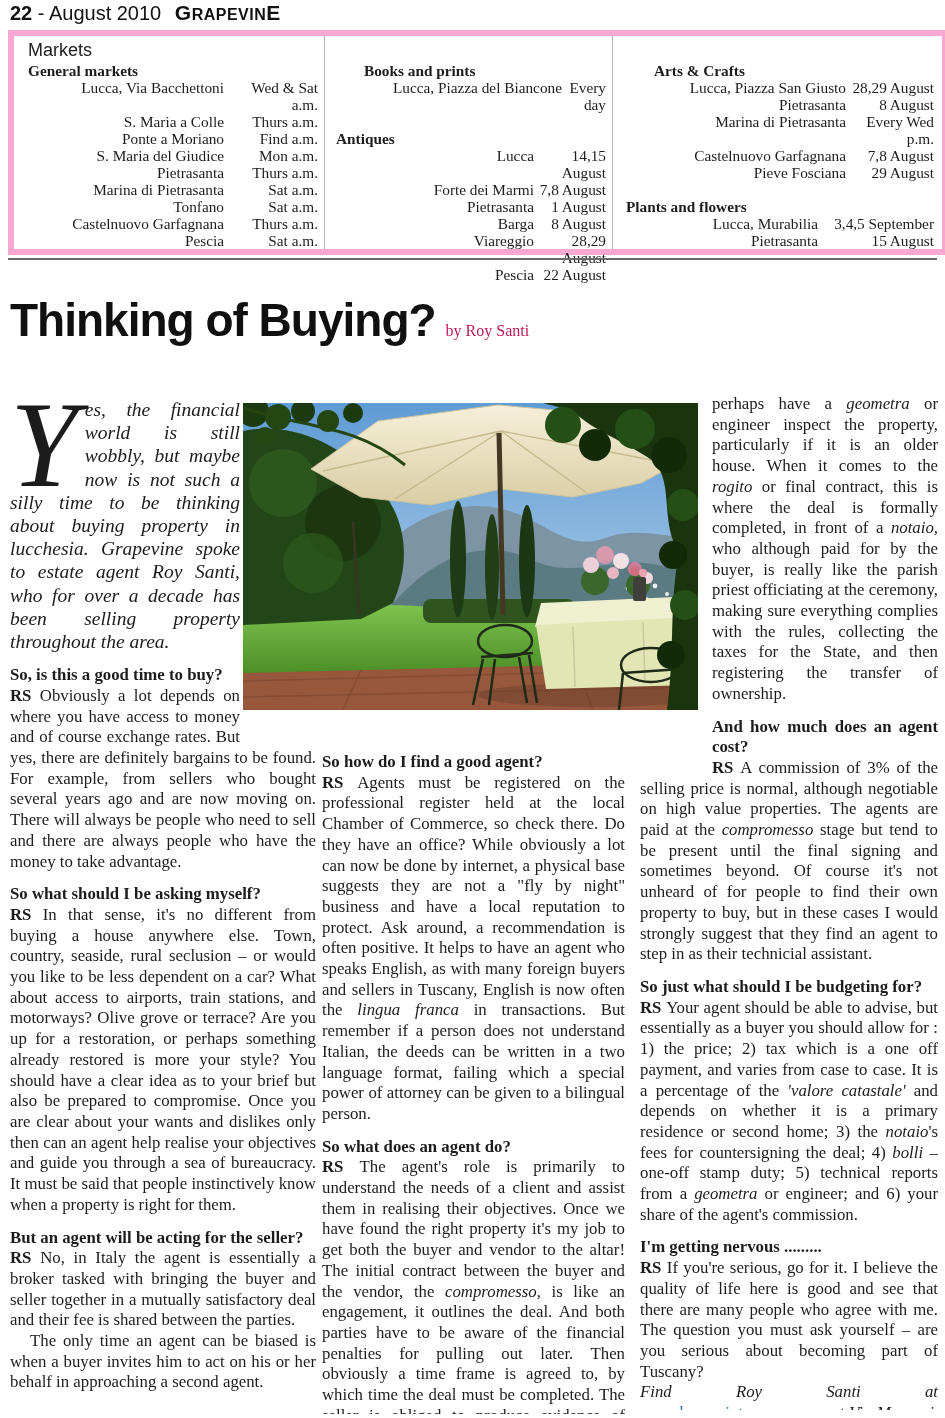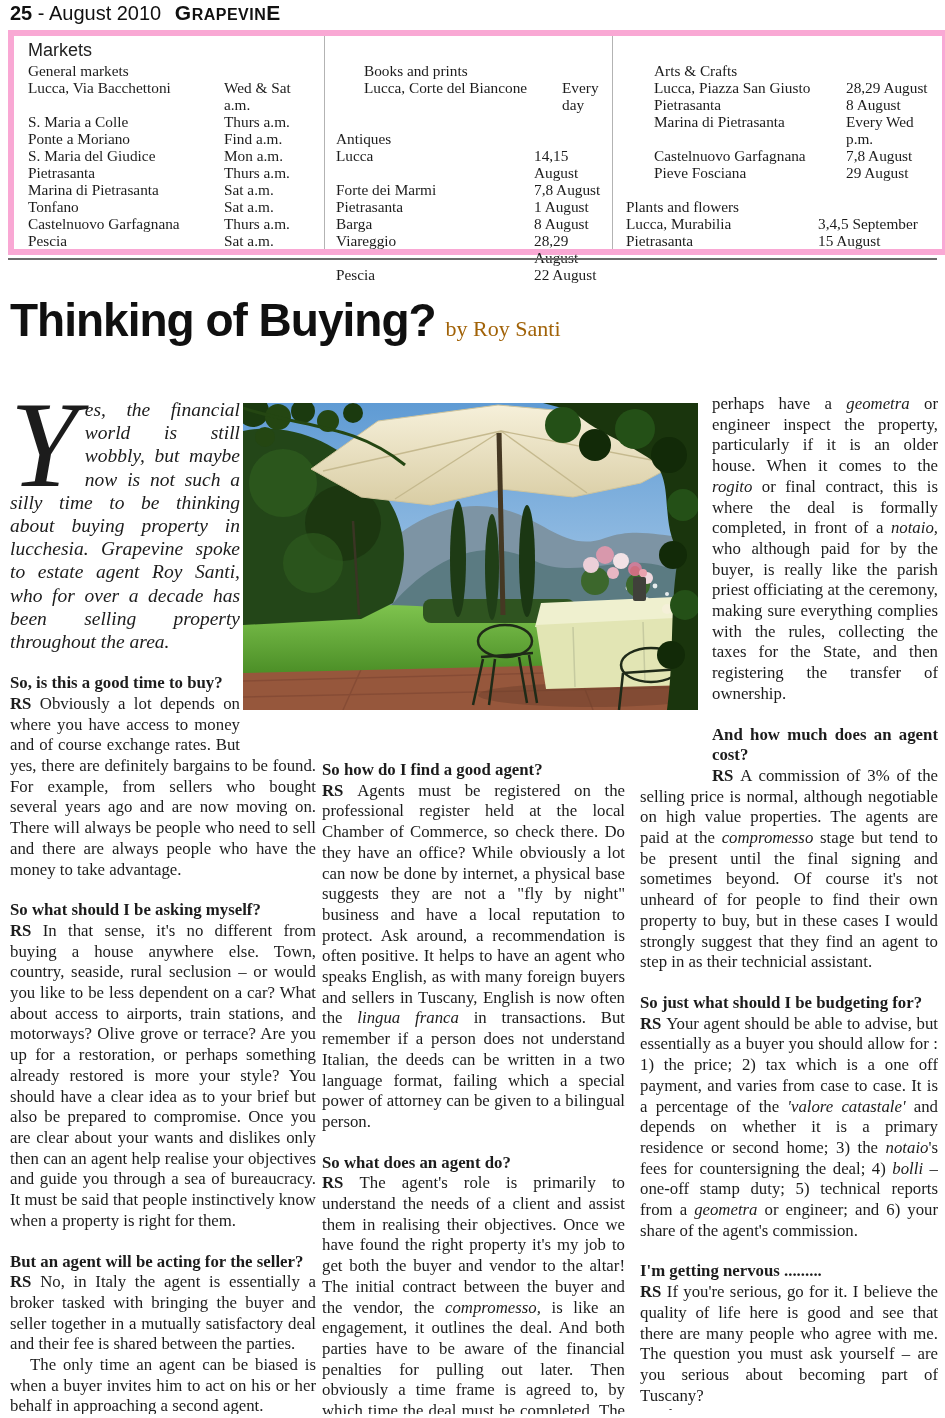--- a/index.html
+++ b/index.html
@@ -19,61 +19,61 @@
            border:6px solid #f9a8d4;background:#fff;}
   .markets-title{position:absolute;left:14px;top:4px;font-family:"Liberation Sans",sans-serif;
                  font-size:18px;color:#222;}
   .vdiv{position:absolute;top:0;bottom:0;width:1px;background:#b3b3b3;}
   .vdiv1{left:310px;} .vdiv2{left:598px;}
   .mcol{position:absolute;top:26px;font-size:15.3px;line-height:17px;}
   .mcol0{left:14px;width:290px;}
   .mcol1{left:322px;width:270px;}
   .mcol2{left:612px;width:308px;}
   .mgroup:not(:last-child){margin-bottom:17px;margin-left:28px;}
-  .mhead{font-weight:400;}
-  .mrow{display:grid;}
+  .mhead{font-weight:700;}
+  .mrow{display:grid;text-align:right;}
   .mcol0 .mrow{grid-template-columns:196px 1fr;}
   .mcol1 .mrow{grid-template-columns:198px 1fr;}
   .mcol2 .mrow{grid-template-columns:192px 1fr;}
 
   .rule{position:absolute;left:8px;top:258px;width:929px;height:2px;background:#6a6a6a;}
 
   
   .titleblock{position:absolute;left:10px;top:293px;width:920px;white-space:nowrap;}
   .titleblock h1{display:inline;margin:0;font-family:"Liberation Sans",sans-serif;
                  font-weight:700;font-size:46px;letter-spacing:-1px;color:#101010;}
-  .byline{font-size:22px;margin-left:10px;color:#a16207;}
+  .byline{font-size:16px;margin-left:10px;color:#be185d;}
 
   
   .acol{position:absolute;font-size:16.8px;line-height:20.7px;text-align:justify;overflow:hidden;}
   .acol1{left:10px;top:398px;width:306px;height:1016px;}
   .acol2{left:322px;top:740px;width:303px;height:674px;}
   .acol3{left:640px;top:394px;width:298px;height:1016px;}
   .spacer-r{float:right;width:76px;height:340px;}
   .spacer-l{float:left;width:72px;height:380px;}
-  .acol h3{margin:20px 0 0;font-size:16.8px;font-weight:700;}
+  .acol h3{margin:12px 0 0;font-size:16.8px;font-weight:700;}
   .acol p{margin:0;}
   .acol .intro{font-style:italic;font-size:19.5px;line-height:23.2px;margin:0 0 10px;}
   .dropcap{float:left;font-size:122px;line-height:90px;padding:2px 7px 0 0;font-style:italic;}
   .indent{text-indent:20px;}
   .b{font-weight:700;}
   .i{font-style:italic;}
   .link{color:#2173b4;text-decoration:underline;cursor:pointer;}
 
   
   .photo{position:absolute;left:243px;top:403px;width:455px;height:307px;overflow:hidden;}
   .photo svg{display:block;width:100%;height:100%;}
 </style>
 </head>
 <body>
 
 <div class="page">
 
   <div class="hdr">
-    <span class="num">25</span>
+    <span class="num">22</span>
     <span>- August 2010</span>
     <span class="logo"><span class="big">G</span><span class="small">RAPEVIN</span><span class="big">E</span></span>
   </div>
 
   <div class="markets">
     <div class="markets-title">Markets</div>
     <div class="vdiv vdiv1"></div>
     <div class="vdiv vdiv2"></div>
     <div class="mcol mcol0">
         <div class="mgroup">
@@ -113,21 +113,21 @@
           <div class="mrow">
             <span>Pescia</span>
             <span>Sat a.m.</span>
           </div>
         </div>
       </div>
     <div class="mcol mcol1">
         <div class="mgroup">
           <div class="mhead">Books and prints</div>
           <div class="mrow">
-            <span>Lucca, Corte del Biancone</span>
+            <span>Lucca, Piazza del Biancone</span>
             <span>Every day</span>
           </div>
         </div>
         <div class="mgroup">
           <div class="mhead">Antiques</div>
           <div class="mrow">
             <span>Lucca</span>
             <span>14,15 August</span>
           </div>
           <div class="mrow">

